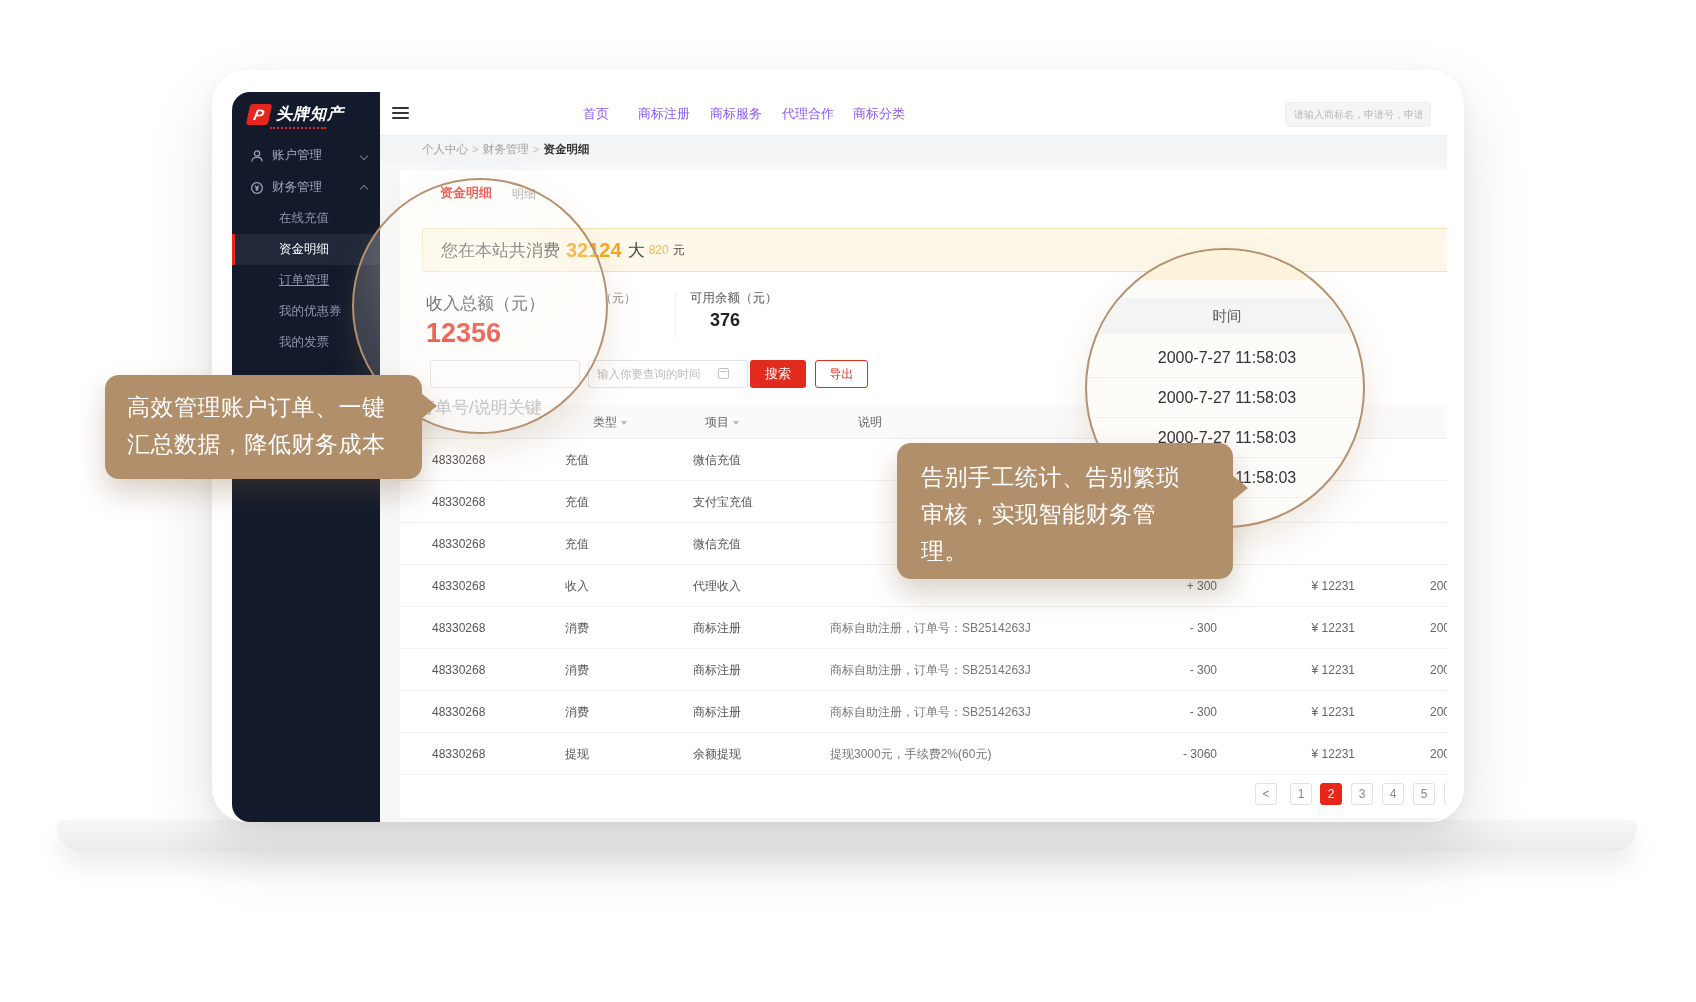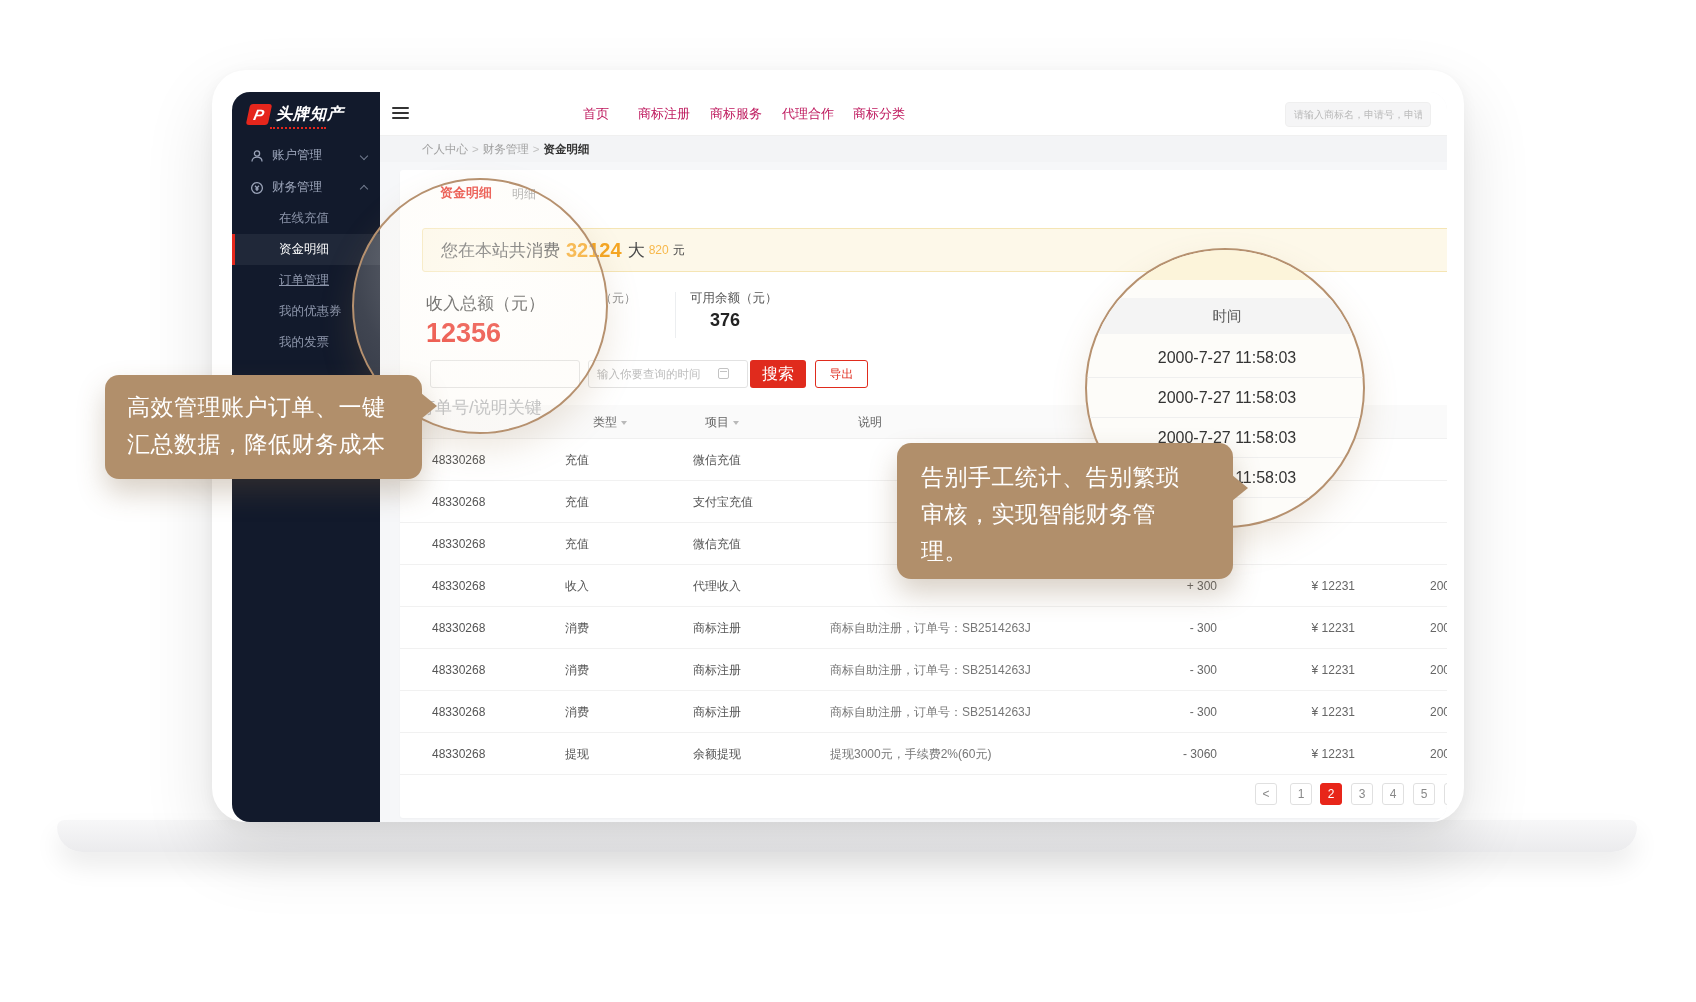--- a/index.html
+++ b/index.html
@@ -32,21 +32,21 @@
   .chev.up { transform:rotate(-135deg); margin-top:3px; }
   .side-sub { position:absolute; left:0; width:148px; height:31px; line-height:31px;
     padding-left:47px; color:#8d96ab; font-size:12.5px; cursor:pointer; }
   .side-sub.active { background:#202839; color:#fff; }
   .side-sub.active::before { content:""; position:absolute; left:0; top:0; width:3px; height:31px; background:#e5281c; }
 
   
   .topbar { position:absolute; left:148px; right:0; top:0; height:44px; background:#fff; border-bottom:1px solid #f0f0f0; }
   .hamburger { position:absolute; left:12px; top:15px; width:17px; height:13px; cursor:pointer; }
   .hamburger span { display:block; height:2px; background:#333; margin-bottom:3px; border-radius:1px; }
-  .nav-tab { position:absolute; top:0; height:44px; line-height:44px; font-size:13px; color:#be185d; cursor:pointer; }
+  .nav-tab { position:absolute; top:0; height:44px; line-height:44px; font-size:13px; color:#8b5cf6; cursor:pointer; }
   .topsearch { position:absolute; right:16px; top:10px; width:146px; height:25px; background:#f5f5f6;
     border:1px solid #efefef; border-radius:4px; font-size:10px; color:#b9b9b9; padding:0 8px;
     font-family:"Liberation Sans","DejaVu Sans",sans-serif; }
   .topsearch::placeholder { color:#b9b9b9; }
 
   
   .crumbbar { position:absolute; left:148px; right:0; top:44px; height:26px; background:#f3f4f6;
     font-size:11.5px; color:#a0a0a0; line-height:26px; padding-left:42px; }
   .crumbbar .cur { color:#333; font-weight:bold; }
   .crumbbar .sep { margin:0 4px; color:#c0c0c0; }
@@ -75,21 +75,21 @@
 
   .inp { position:absolute; top:190px; height:28px; border:1px solid #e2e2e2; border-radius:3px;
     background:#fff; font-size:11.5px; color:#555; padding:0 8px; font-family:"Liberation Sans","DejaVu Sans",sans-serif; }
   .inp::placeholder { color:#bdbdbd; }
   .inp.kw { left:30px; width:150px; }
   .inp.dt { left:188px; width:160px; }
   .cal-ic { position:absolute; left:318px; top:198px; width:11px; height:11px; border:1px solid #c3c3c3;
     border-radius:2px; }
   .cal-ic::before { content:""; position:absolute; left:1px; top:2px; right:1px; height:1px; background:#c3c3c3; }
   .btn-search { position:absolute; left:350px; top:190px; width:56px; height:28px; background:#e02b1d;
-    color:#fff; font-size:16px; border:none; border-radius:3px; cursor:pointer;font-family:Liberation Serif, serif; }
+    color:#fff; font-size:13px; border:none; border-radius:3px; cursor:pointer;font-family:Liberation Serif, serif; }
   .btn-export { position:absolute; left:415px; top:190px; width:53px; height:28px; background:#fff;
     color:#e02b1d; font-size:12px; border:1px solid #e02b1d; border-radius:3px; cursor:pointer; }
 
   .thead { position:absolute; left:0; top:235px; width:1100px; height:34px; background:#fafafa;
     border-bottom:1px solid #f0f0f0; font-size:12px; color:#666; }
   .th { position:absolute; top:0; height:34px; line-height:34px;margin-left:28px; }
   .caret { display:inline-block; width:0; height:0; border-left:3.5px solid transparent;
     border-right:3.5px solid transparent; border-top:4px solid #b9b9b9; margin-left:4px; vertical-align:middle; }
   .trow { position:absolute; left:0; width:1100px; height:42px; border-bottom:1px solid #f1f1f1;
     font-size:12px; color:#555; }

